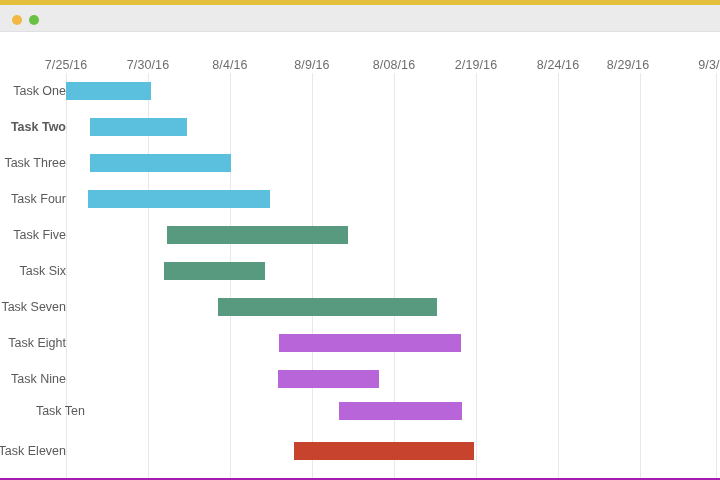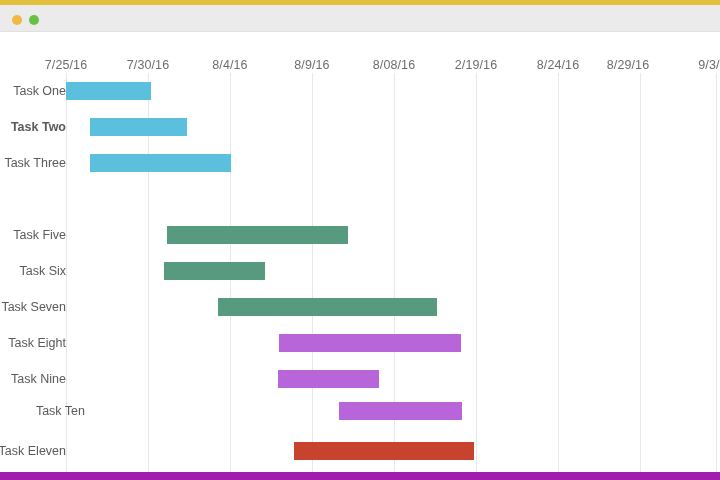--- a/index.html
+++ b/index.html
@@ -14,21 +14,21 @@
     font-family: "Liberation Sans", sans-serif;
   }
 
   #app-window {
     position: relative;
     width: 720px;
     height: 480px;
     background: #ffffff;
     box-sizing: border-box;
     border-top: 5px solid #e3c03c;
-    border-bottom: 8px solid #a21caf;
+    border-bottom: 2px solid #a21caf;
     overflow: hidden;
   }
 
   
   #titlebar {
     position: absolute;
     top: 0;
     left: 0;
     width: 720px;
     height: 27px;
@@ -167,20 +167,24 @@
           <div class="row-bar" style="left: 66px; width: 85px; background: rgb(91, 192, 221);"></div>
         </div>
         <div class="gantt-row" style="top: 36px; font-weight: bold;">
           <div class="row-label">Task Two</div>
           <div class="row-bar" style="left: 90px; width: 97px; background: rgb(91, 192, 221);"></div>
         </div>
         <div class="gantt-row" style="top: 72px;">
           <div class="row-label">Task Three</div>
           <div class="row-bar" style="left: 90px; width: 141px; background: rgb(91, 192, 221);"></div>
         </div>
+        <div class="gantt-row" style="top: 108px;">
+          <div class="row-label">Task Four</div>
+          <div class="row-bar" style="left: 88px; width: 182px; background: rgb(91, 192, 221);"></div>
+        </div>
         <div class="gantt-row" style="top: 144px;">
           <div class="row-label">Task Five</div>
           <div class="row-bar" style="left: 167px; width: 181px; background: rgb(88, 154, 128);"></div>
         </div>
         <div class="gantt-row" style="top: 180px;">
           <div class="row-label">Task Six</div>
           <div class="row-bar" style="left: 164px; width: 101px; background: rgb(88, 154, 128);"></div>
         </div>
         <div class="gantt-row" style="top: 216px;">
           <div class="row-label">Task Seven</div>

